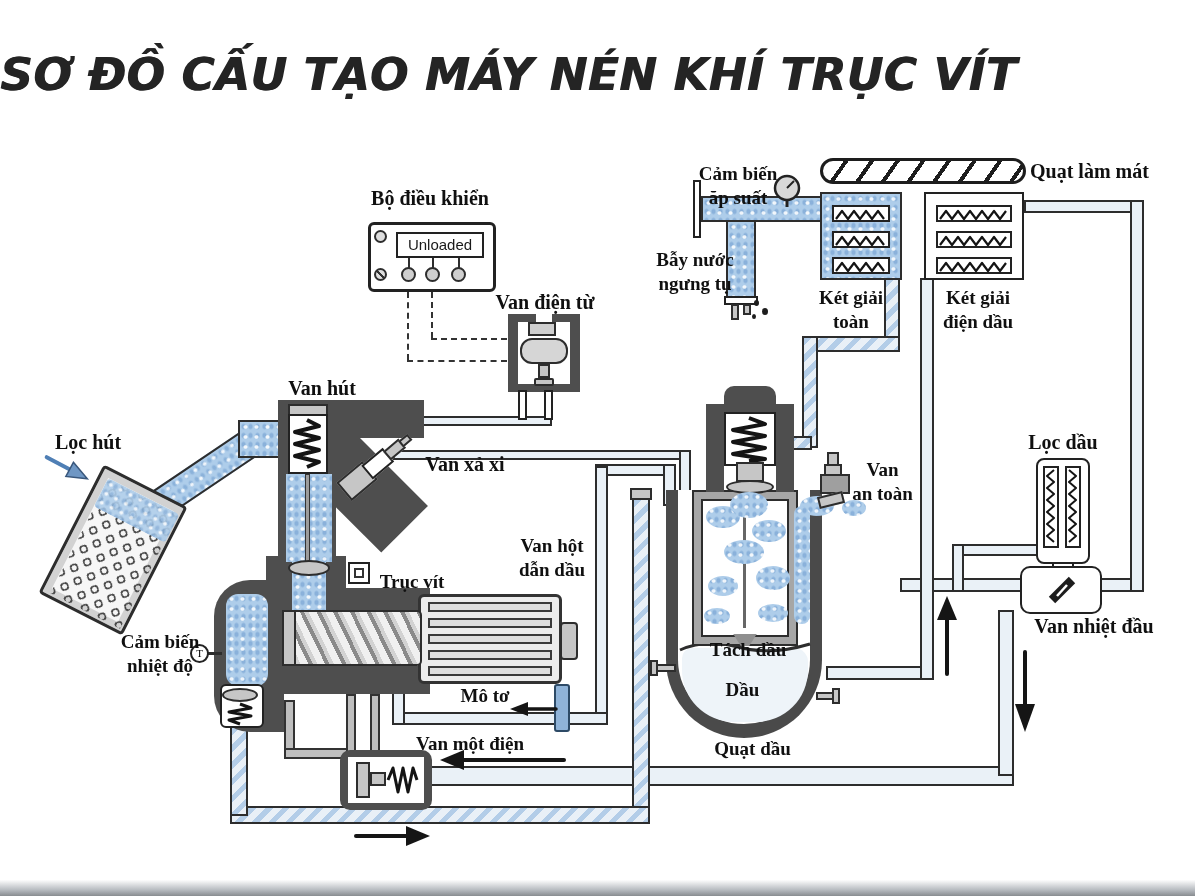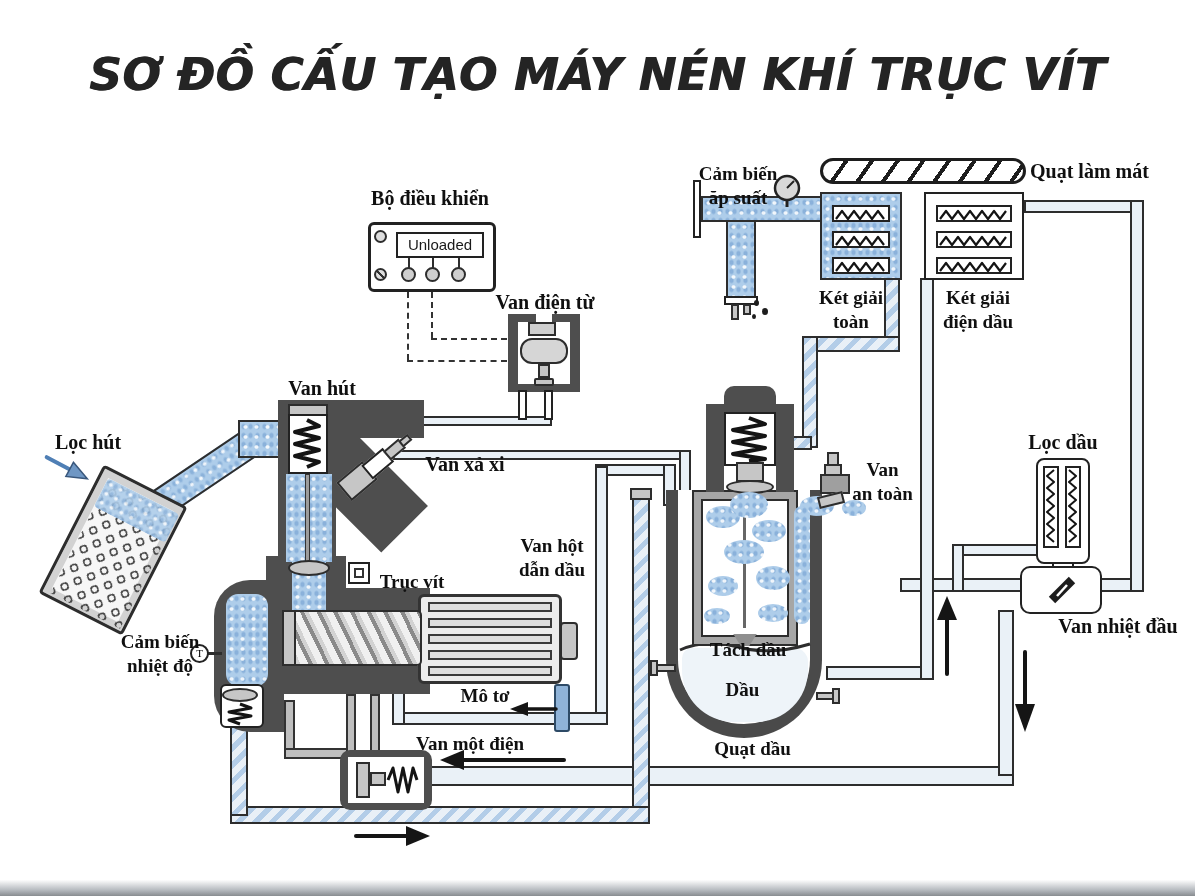--- a/index.html
+++ b/index.html
@@ -1,21 +1,21 @@
 <!DOCTYPE html>
 <html><head>
 <meta charset="utf-8">
 <style>
   html,body{margin:0;padding:0;background:#e9e9e9}
   .canvas{position:relative;width:1195px;height:896px;background:#ffffff;overflow:hidden;
           font-family:"Liberation Serif",serif;margin:0 auto}
   .abs{position:absolute;box-sizing:border-box}
   .lbl{position:absolute;font-weight:700;font-size:19px;line-height:1.24;color:#101010;
        text-align:center;white-space:nowrap;z-index:40}
-  .title{position:absolute;left:0;top:48px;width:1195px;text-align:center;
+  .title{position:absolute;left:0;top:48px;width:1195px;text-align:left;
          font-family:"DejaVu Sans",sans-serif;font-weight:700;font-style:italic;
          font-size:45px;color:#242424;letter-spacing:.5px;text-shadow:1px 0 #242424;z-index:40}
   .pipe{position:absolute;box-sizing:border-box;background:#eaf1f7;border:2px solid #2d2d2d}
   .hatch{position:absolute;box-sizing:border-box;border:2px solid #2d2d2d;z-index:6;
          background:repeating-linear-gradient(135deg,#b3cde8 0 5px,#e9f0f7 5px 12px)}
   .air{background-color:#aecdea;
        background-image:radial-gradient(rgba(255,255,255,.85) 1.3px,rgba(255,255,255,0) 2.6px),
                         radial-gradient(rgba(110,155,205,.55) 1.3px,rgba(110,155,205,0) 2.8px);
        background-size:11px 10px,7px 9px}
   .airbox{position:absolute;box-sizing:border-box;border:2.5px solid #2d2d2d}
@@ -294,35 +294,37 @@
   <svg class="icon arr" style="left:1012px;top:650px" width="26" height="84">
     <line x1="13" y1="2" x2="13" y2="58"></line>
       <polygon points="3,54 13,82 23,54"></polygon>
     </svg>
 
   <div class="lbl" style="left:340px;top:186px;width:180px;font-size:20px">Bộ điều khiển</div>
   <div class="lbl" style="left:470px;top:290px;width:150px;font-size:20px">Van điện từ</div>
   <div class="lbl" style="left:676px;top:162px;width:124px">
     <span>Cảm biến</span><br><span>ăp suất</span></div>
   <div class="lbl" style="left:1030px;top:159px;width:170px;text-align:left;font-size:20px">Quạt làm mát</div>
+  <div class="lbl" style="left:640px;top:248px;width:110px">
+    <span>Bẫy nước</span><br><span>ngưng tụ</span></div>
   <div class="lbl" style="left:801px;top:286px;width:100px">
     <span>Két giải</span><br><span>toàn</span></div>
   <div class="lbl" style="left:928px;top:286px;width:100px">
     <span>Két giải</span><br><span>điện dầu</span></div>
   <div class="lbl" style="left:282px;top:376px;width:80px;font-size:20px">Van hút</div>
   <div class="lbl" style="left:38px;top:430px;width:100px;font-size:20px">Lọc hút</div>
   <div class="lbl" style="left:415px;top:452px;width:100px;font-size:20px">Van xả xi</div>
   <div class="lbl" style="left:840px;top:458px;width:85px">
     <span>Van</span><br><span>an toàn</span></div>
   <div class="lbl" style="left:508px;top:534px;width:88px">
     <span>Van hột</span><br><span>dẫn dầu</span></div>
   <div class="lbl" style="left:372px;top:570px;width:80px">Trục vít</div>
   <div class="lbl" style="left:100px;top:630px;width:120px">
     <span>Cảm biến</span><br><span>nhiệt độ</span></div>
   <div class="lbl" style="left:688px;top:638px;width:120px">Tách dầu</div>
   <div class="lbl" style="left:700px;top:678px;width:85px">Dầu</div>
   <div class="lbl" style="left:440px;top:684px;width:90px">Mô tơ</div>
   <div class="lbl" style="left:390px;top:732px;width:160px">Van một điện</div>
   <div class="lbl" style="left:690px;top:737px;width:125px">Quạt dầu</div>
   <div class="lbl" style="left:1008px;top:430px;width:110px;font-size:20px">Lọc dầu</div>
-  <div class="lbl" style="left:1048px;top:614px;width:140px;font-size:20px">Van nhiệt đầu</div>
+  <div class="lbl" style="left:1024px;top:614px;width:140px;font-size:20px">Van nhiệt đầu</div>
 
 </div>
 
 </body></html>

